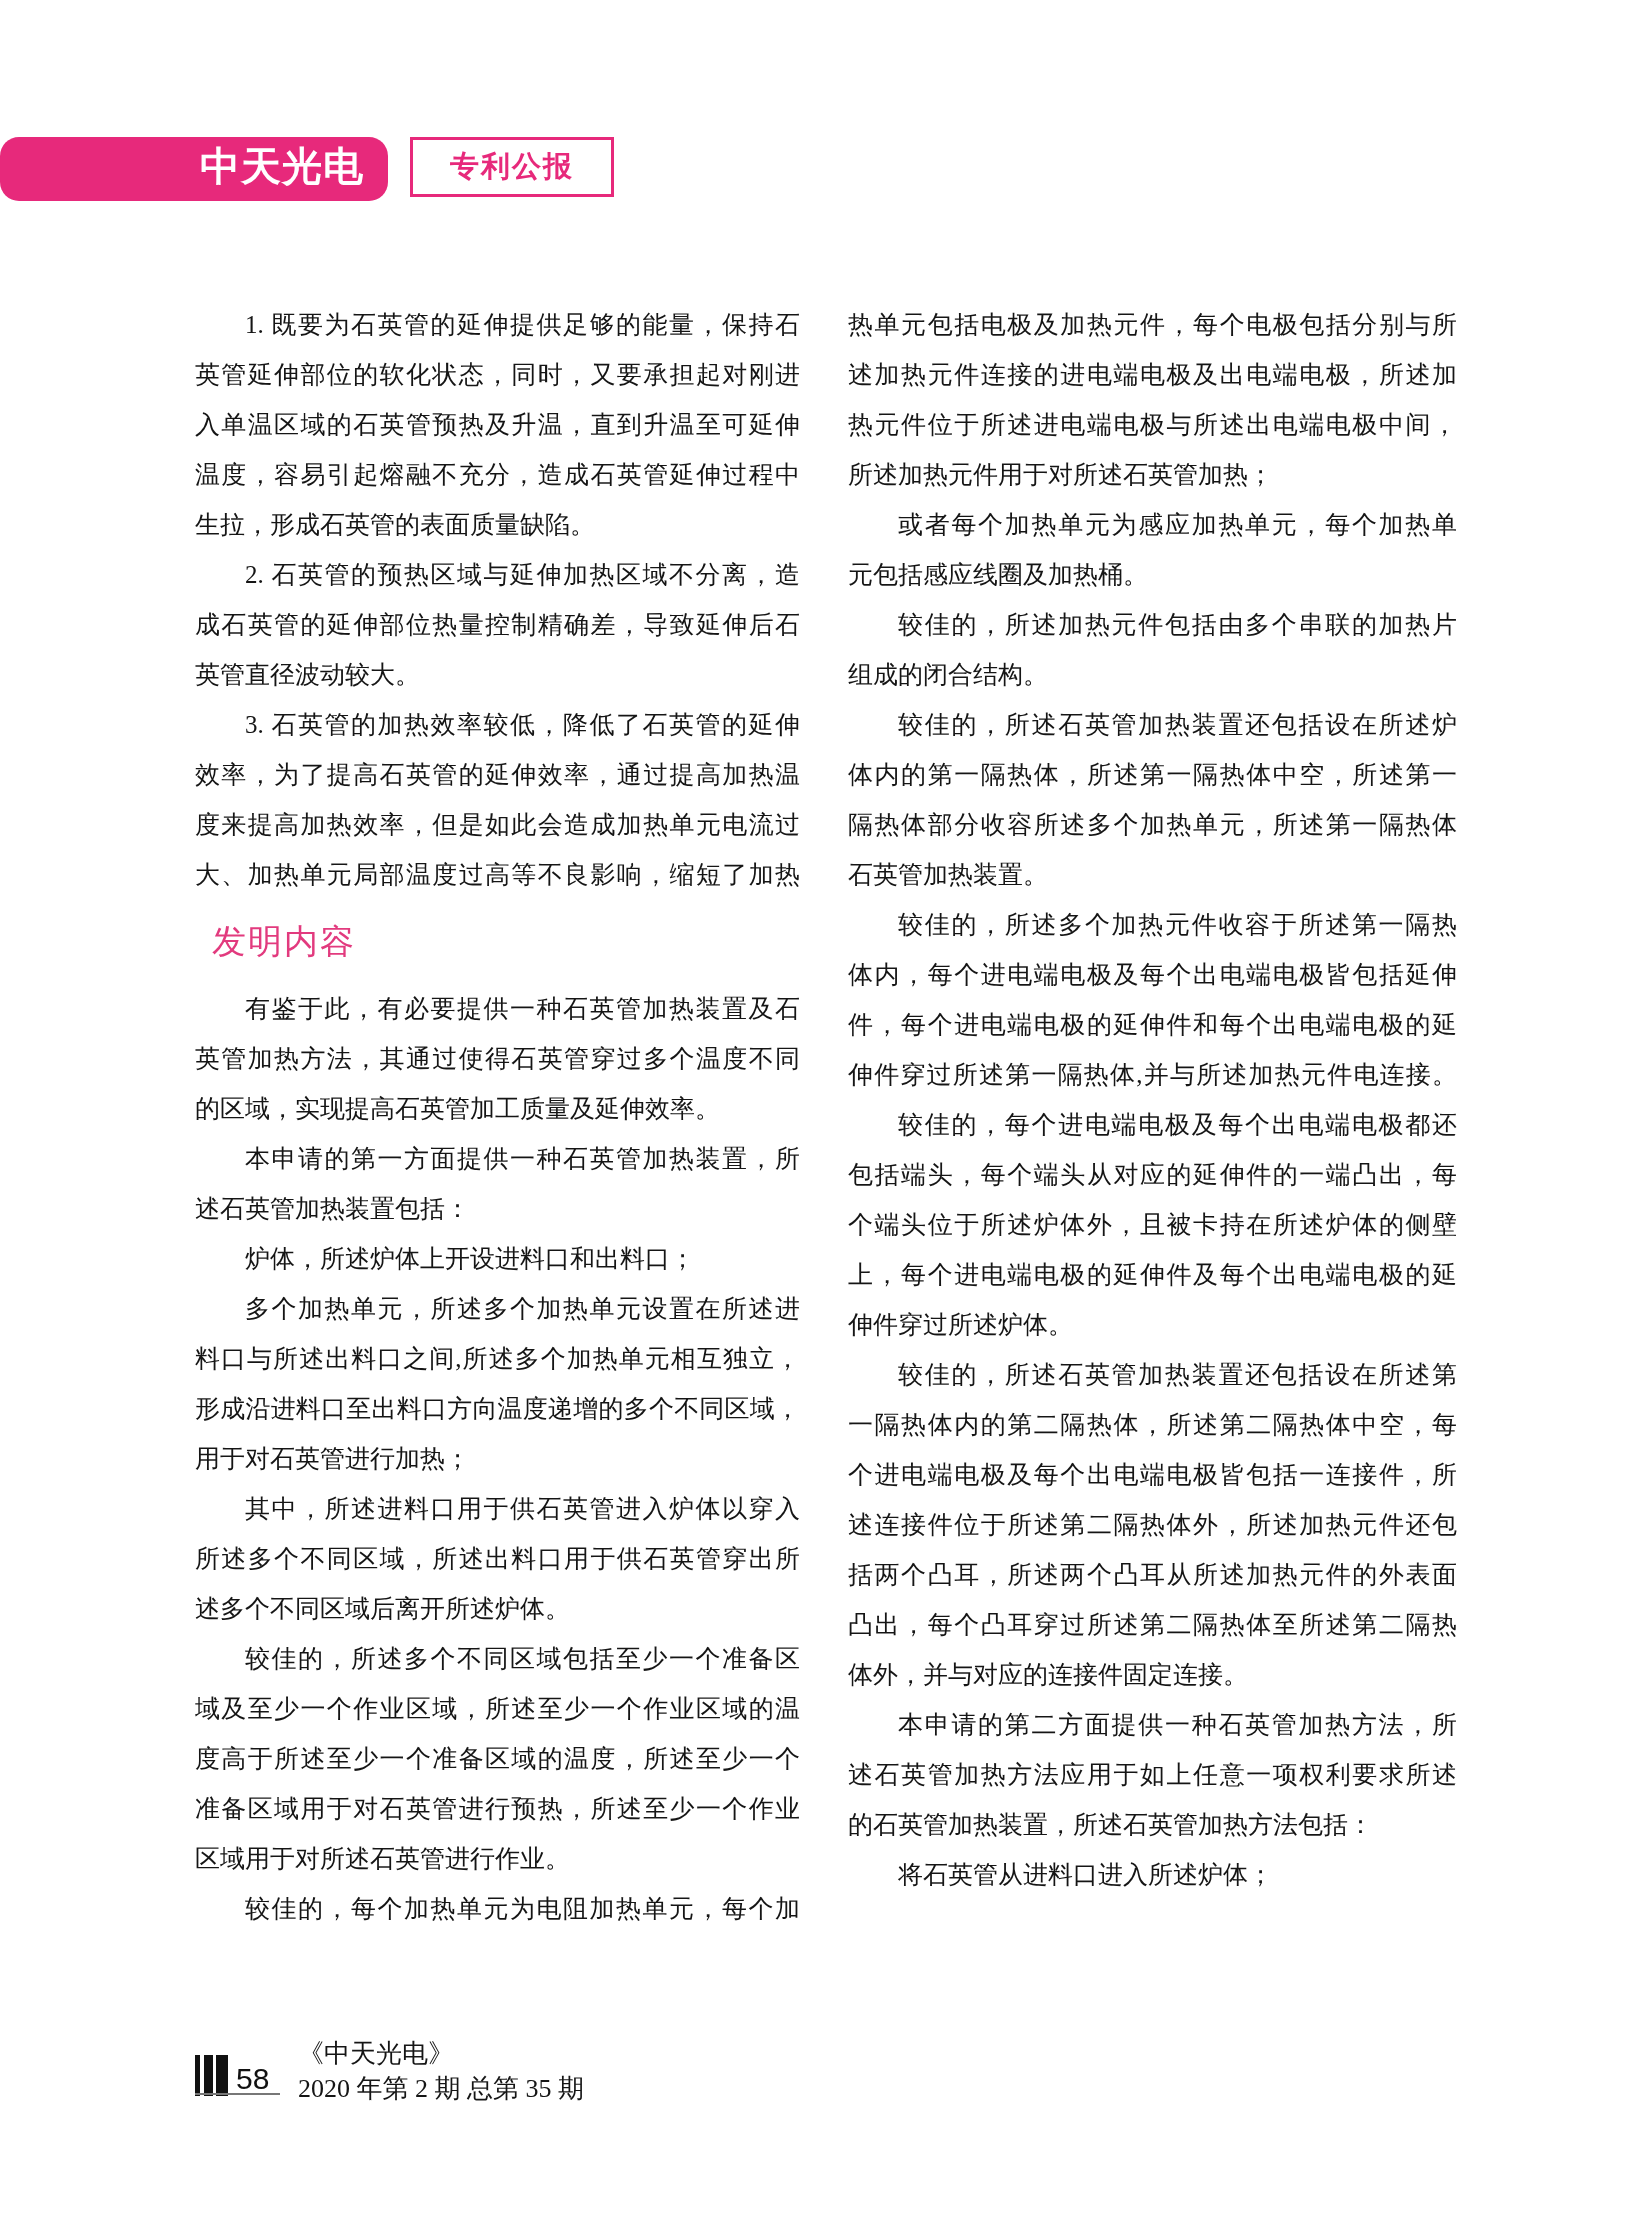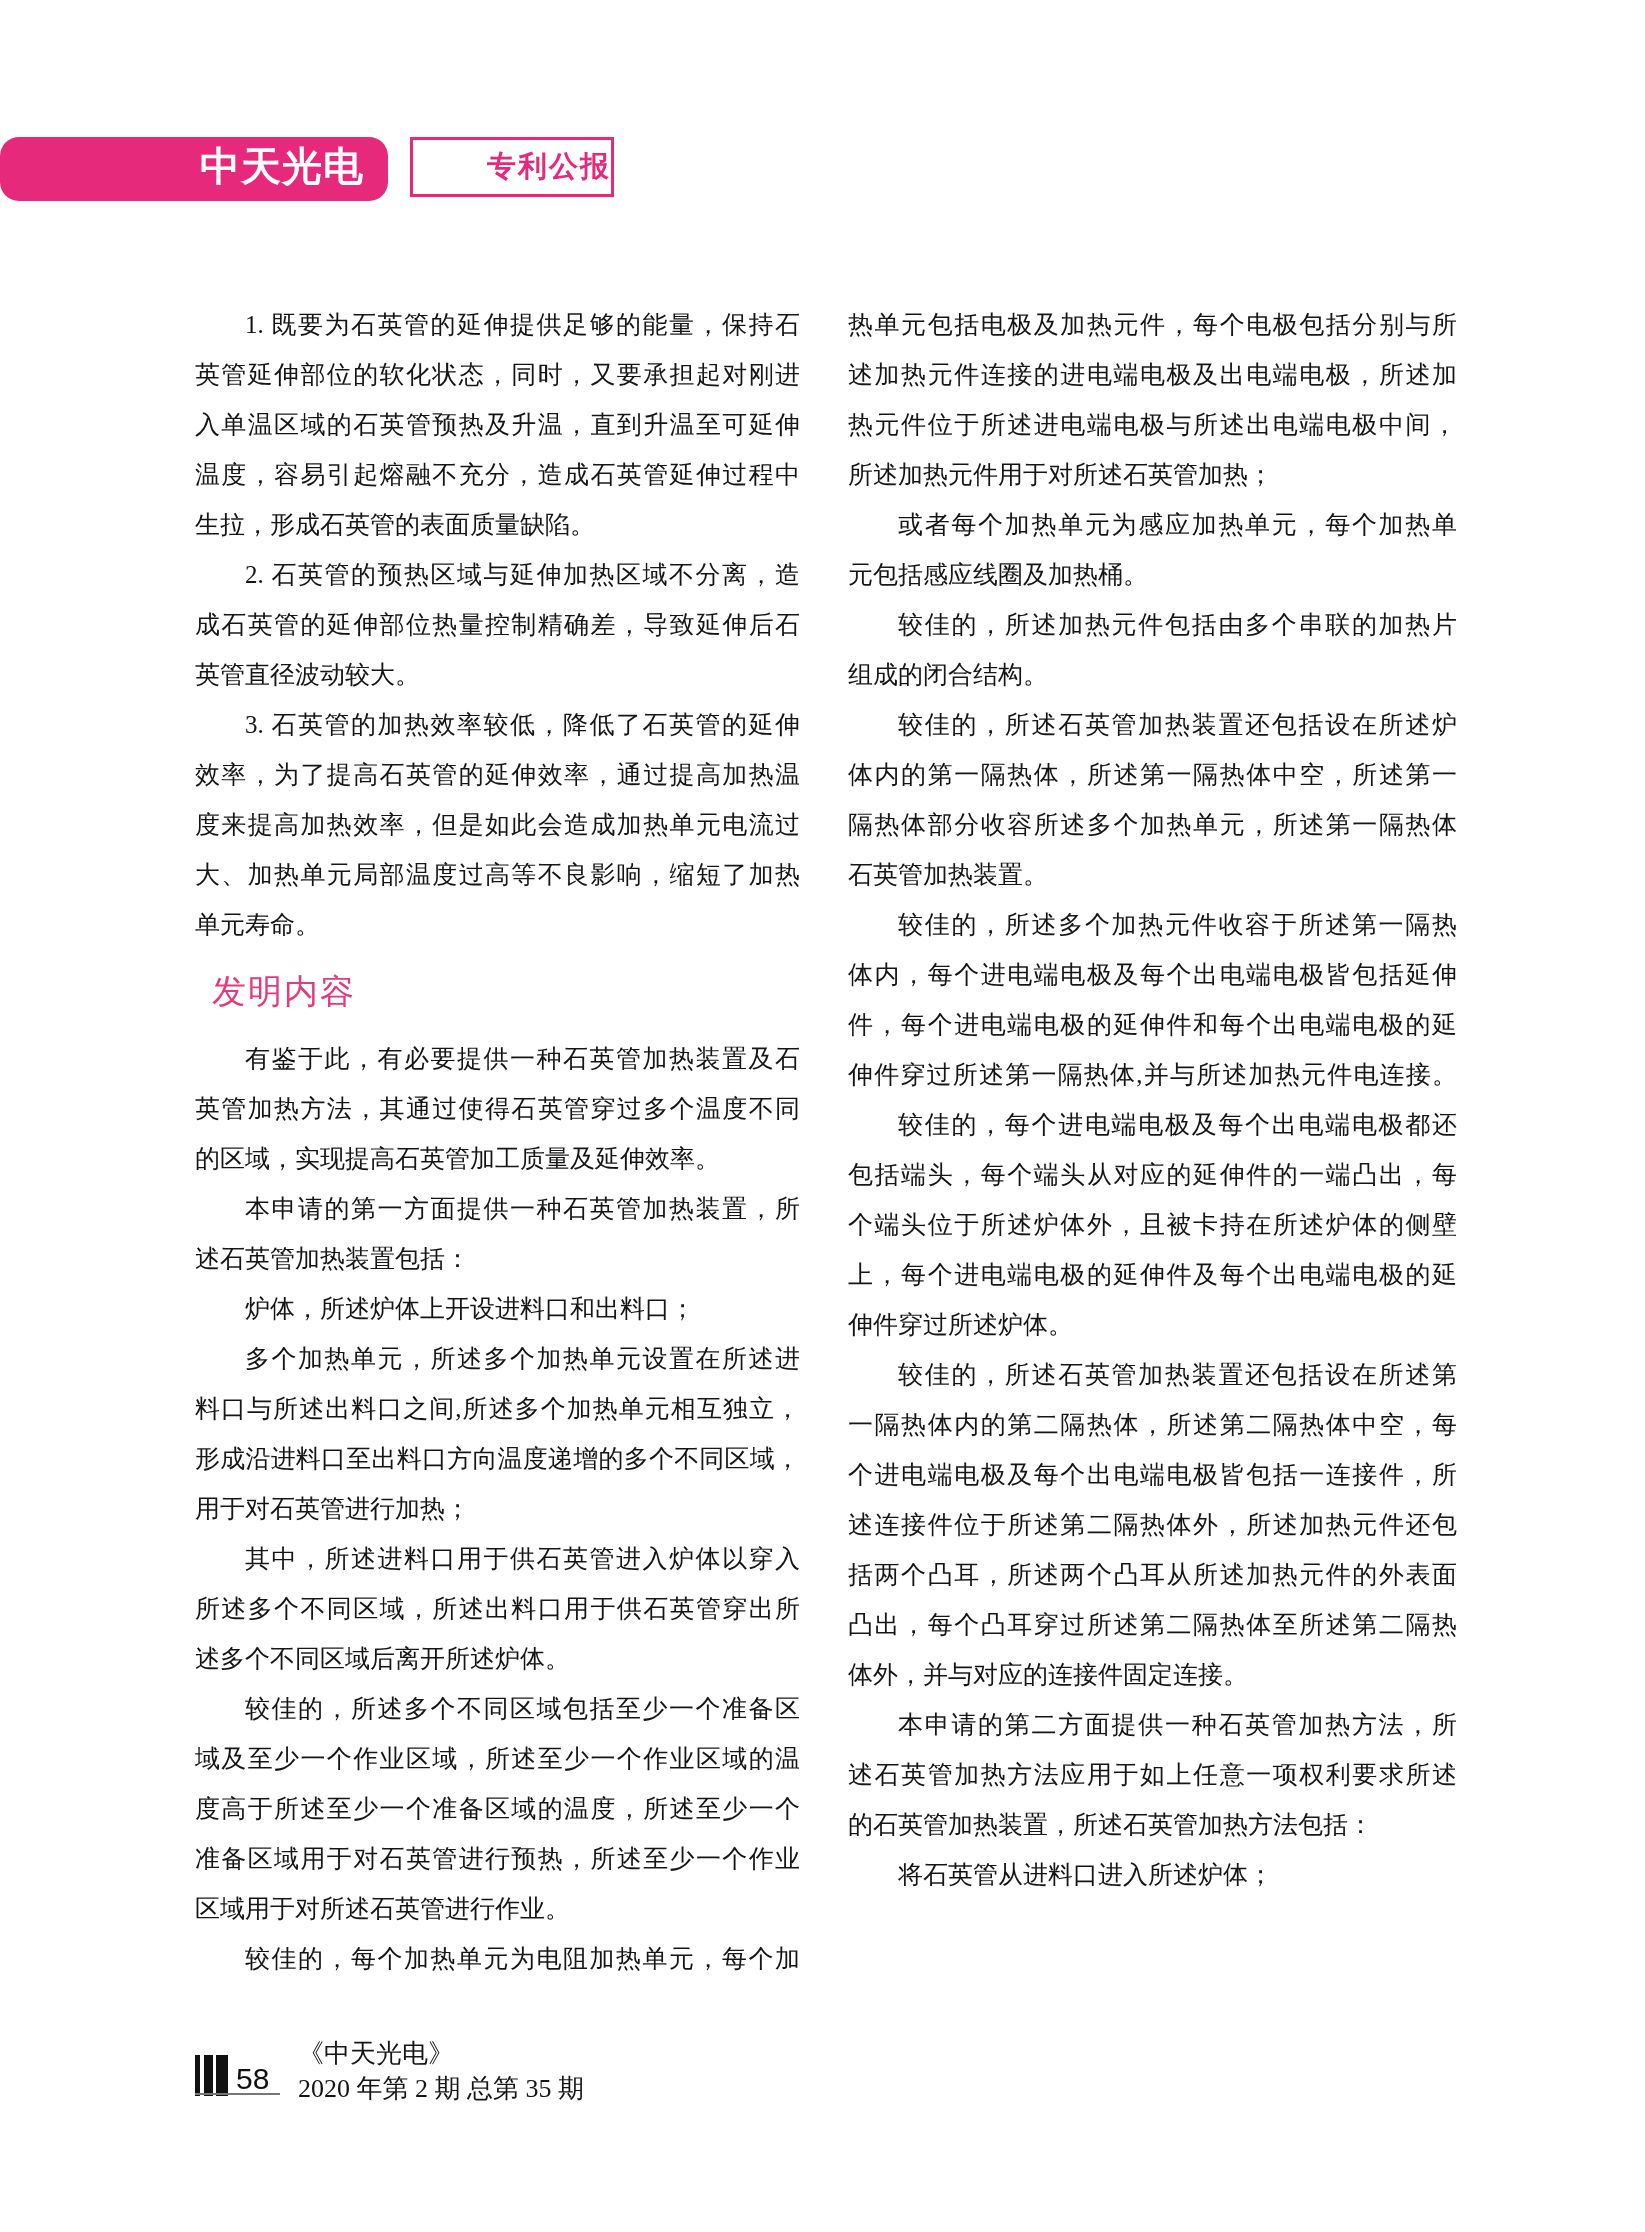--- a/index.html
+++ b/index.html
@@ -20,21 +20,21 @@
   .brand{
     position:absolute;right:24px;top:50%;transform:translateY(-54%);
     color:#ffffff;font-size:40px;font-weight:bold;letter-spacing:1px;
     font-family:"DejaVu Serif","Liberation Serif",serif;
     white-space:nowrap;
   }
   .badge{
     position:absolute;left:410px;top:137px;width:204px;height:60px;
     box-sizing:border-box;background:#ffffff;
     border:3px solid var(--pink,#e7297b);
-    display:flex;align-items:center;justify-content:flex-end;
+    display:flex;align-items:center;justify-content:center;
   }
   .badge span{
     color:var(--pink,#e7297b);font-size:29px;font-weight:bold;letter-spacing:2px;
     font-family:"Liberation Sans","DejaVu Sans",sans-serif;white-space:nowrap;
   }
   
   .col{position:absolute;top:300px;font-size:25px;line-height:50px;}
   .col.left{left:195px;width:605px;}
   .col.right{left:848px;width:609px;}
   .line{
@@ -90,21 +90,20 @@
           <div class="line">入单温区域的石英管预热及升温，直到升温至可延伸</div>
           <div class="line">温度，容易引起熔融不充分，造成石英管延伸过程中</div>
           <div class="line end">生拉，形成石英管的表面质量缺陷。</div>
           <div class="line indent">2. 石英管的预热区域与延伸加热区域不分离，造</div>
           <div class="line">成石英管的延伸部位热量控制精确差，导致延伸后石</div>
           <div class="line end">英管直径波动较大。</div>
           <div class="line indent">3. 石英管的加热效率较低，降低了石英管的延伸</div>
           <div class="line">效率，为了提高石英管的延伸效率，通过提高加热温</div>
           <div class="line">度来提高加热效率，但是如此会造成加热单元电流过</div>
           <div class="line">大、加热单元局部温度过高等不良影响，缩短了加热</div>
-          <div class="line end">单元寿命。</div>
         </div>
       <h2 class="section-heading">发明内容</h2>
       <div id="left-part2">
           <div class="line indent">有鉴于此，有必要提供一种石英管加热装置及石</div>
           <div class="line">英管加热方法，其通过使得石英管穿过多个温度不同</div>
           <div class="line end">的区域，实现提高石英管加工质量及延伸效率。</div>
           <div class="line indent">本申请的第一方面提供一种石英管加热装置，所</div>
           <div class="line end">述石英管加热装置包括：</div>
           <div class="line indent end">炉体，所述炉体上开设进料口和出料口；</div>
           <div class="line indent">多个加热单元，所述多个加热单元设置在所述进</div>

